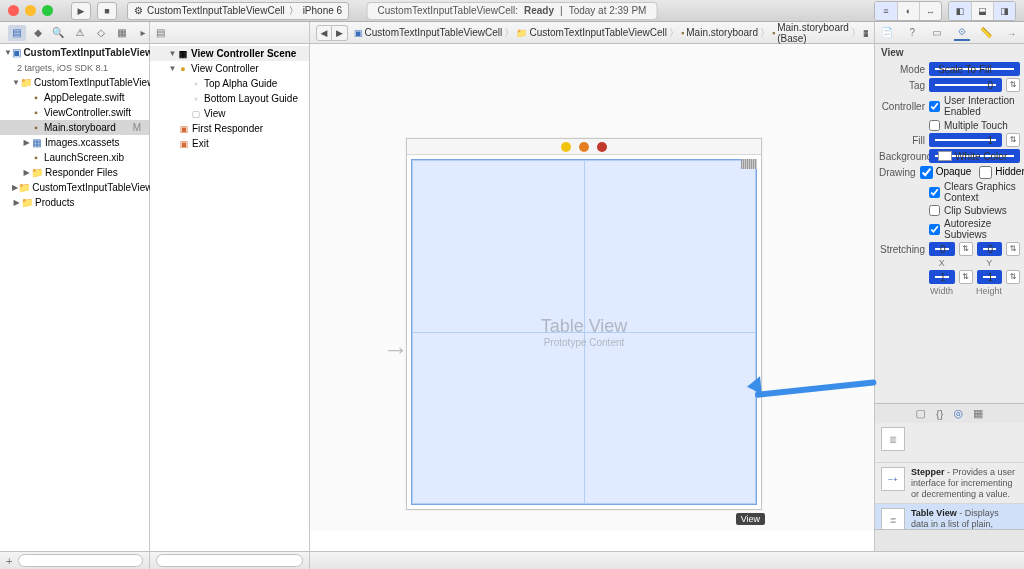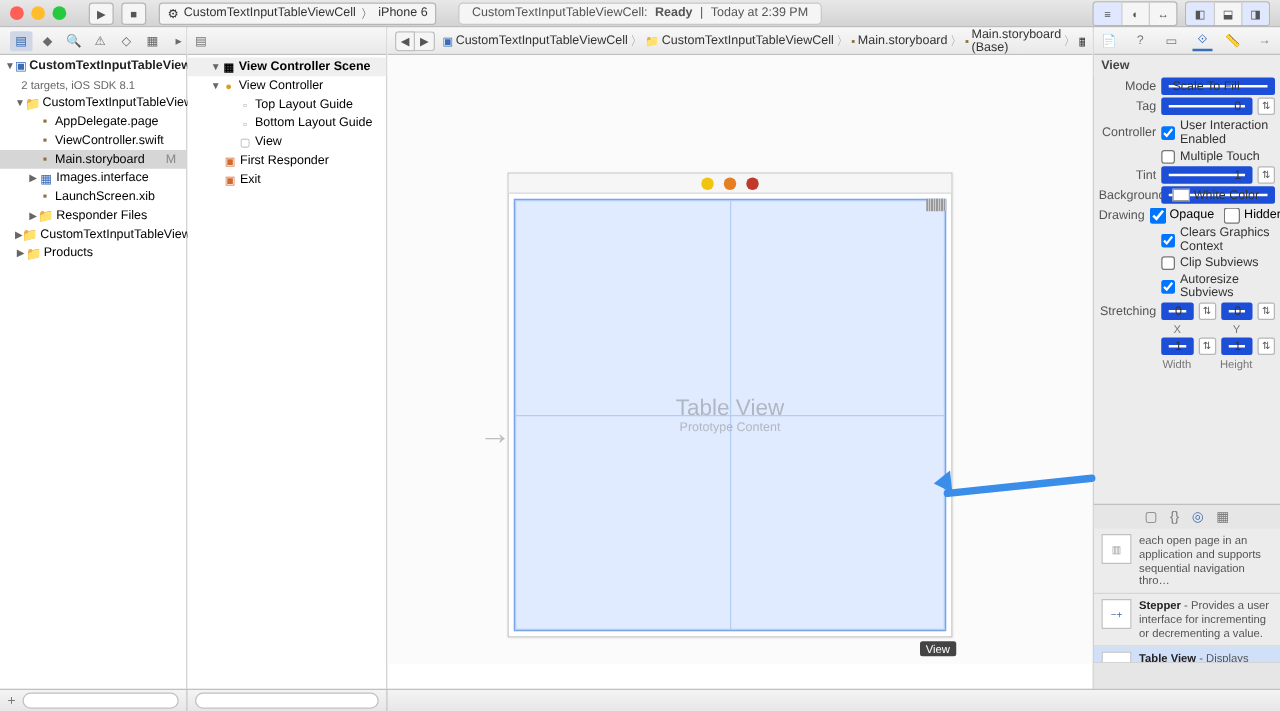--- a/index.html
+++ b/index.html
@@ -180,35 +180,35 @@
    <div class="nav-item sub">
           <span>2 targets, iOS SDK 8.1</span>
         </div>
    <div class="nav-item" style="padding-left:12px">
           <span class="disclosure">▼</span>
           <span class="icon folder">📁</span>
           <span>CustomTextInputTableViewCell</span>
         </div>
    <div class="nav-item" style="padding-left:30px">
           <span class="icon file-sb">▪</span>
-          <span>AppDelegate.page</span>
+          <span>AppDelegate.swift</span>
         </div>
    <div class="nav-item" style="padding-left:30px">
           <span class="icon file-sb">▪</span>
           <span>ViewController.swift</span>
         </div>
    <div class="nav-item sel" style="padding-left:30px">
           <span class="icon file-sb">▪</span>
           <span>Main.storyboard</span>
           <span class="status">M</span>
         </div>
    <div class="nav-item" style="padding-left:22px">
           <span class="disclosure">▶</span>
           <span class="icon blue">▦</span>
-          <span>Images.interface</span>
+          <span>Images.xcassets</span>
         </div>
    <div class="nav-item" style="padding-left:30px">
           <span class="icon file-sb">▪</span>
           <span>LaunchScreen.xib</span>
         </div>
    <div class="nav-item" style="padding-left:22px">
           <span class="disclosure">▶</span>
           <span class="icon folder">📁</span>
           <span>Responder Files</span>
         </div>
@@ -235,21 +235,21 @@
           <span class="icon">▦</span>
           <span>View Controller Scene</span>
         </div>
    <div class="o-item" style="padding-left:18px">
           <span class="disclosure">▼</span>
           <span class="icon o-ctrl">●</span>
           <span>View Controller</span>
         </div>
    <div class="o-item" style="padding-left:40px">
           <span class="icon o-view">▫</span>
-          <span>Top Layout Guide</span>
+          <span>Top Alpha Guide</span>
         </div>
    <div class="o-item" style="padding-left:40px">
           <span class="icon o-view">▫</span>
           <span>Bottom Layout Guide</span>
         </div>
    <div class="o-item" style="padding-left:40px">
           <span class="icon o-view">▢</span>
           <span>View</span>
         </div>
    <div class="o-item" style="padding-left:28px">
@@ -351,21 +351,21 @@
             <span>User Interaction Enabled</span>
           </label>
         </div>
       </div>
   <label class="insp-chk">
         <input type="checkbox" style="">
         <span>Multiple Touch</span>
       </label>
 
   <div class="insp-row">
-        <div class="insp-label">Tint</div>
+        <div class="insp-label">Fill</div>
         <div class="insp-ctrl">
           <span style="margin-left:auto">1</span>
         </div>
         <div class="insp-step">⇅</div>
       </div>
   <div class="insp-row">
         <div class="insp-label">Background</div>
         <div class="insp-ctrl">
           <span class="sw"></span>
           <span>White Color</span>
@@ -456,21 +456,20 @@
   <div style="flex:1"></div>
   <div class="lib-tabs">
    <span>▢</span>
    <span>{}</span>
    <span class="active">◎</span>
    <span>▦</span>
   </div>
   <div class="library">
    <div class="lib-item">
           <div class="lib-thumb">▥</div>
-          <div class="lib-text"><span>each open page in an application and supports sequential navigation thro…</span></div>
         </div>
    <div class="lib-item">
           <div class="lib-thumb" style="color:#3a6db7">−+</div>
           <div class="lib-text"><b>Stepper</b><span> - Provides a user interface for incrementing or decrementing a value.</span></div>
         </div>
    <div class="lib-item sel">
           <div class="lib-thumb">≣</div>
           <div class="lib-text"><b>Table View</b><span> - Displays data in a list of plain, sectioned, or grouped rows.</span></div>
         </div>
 

